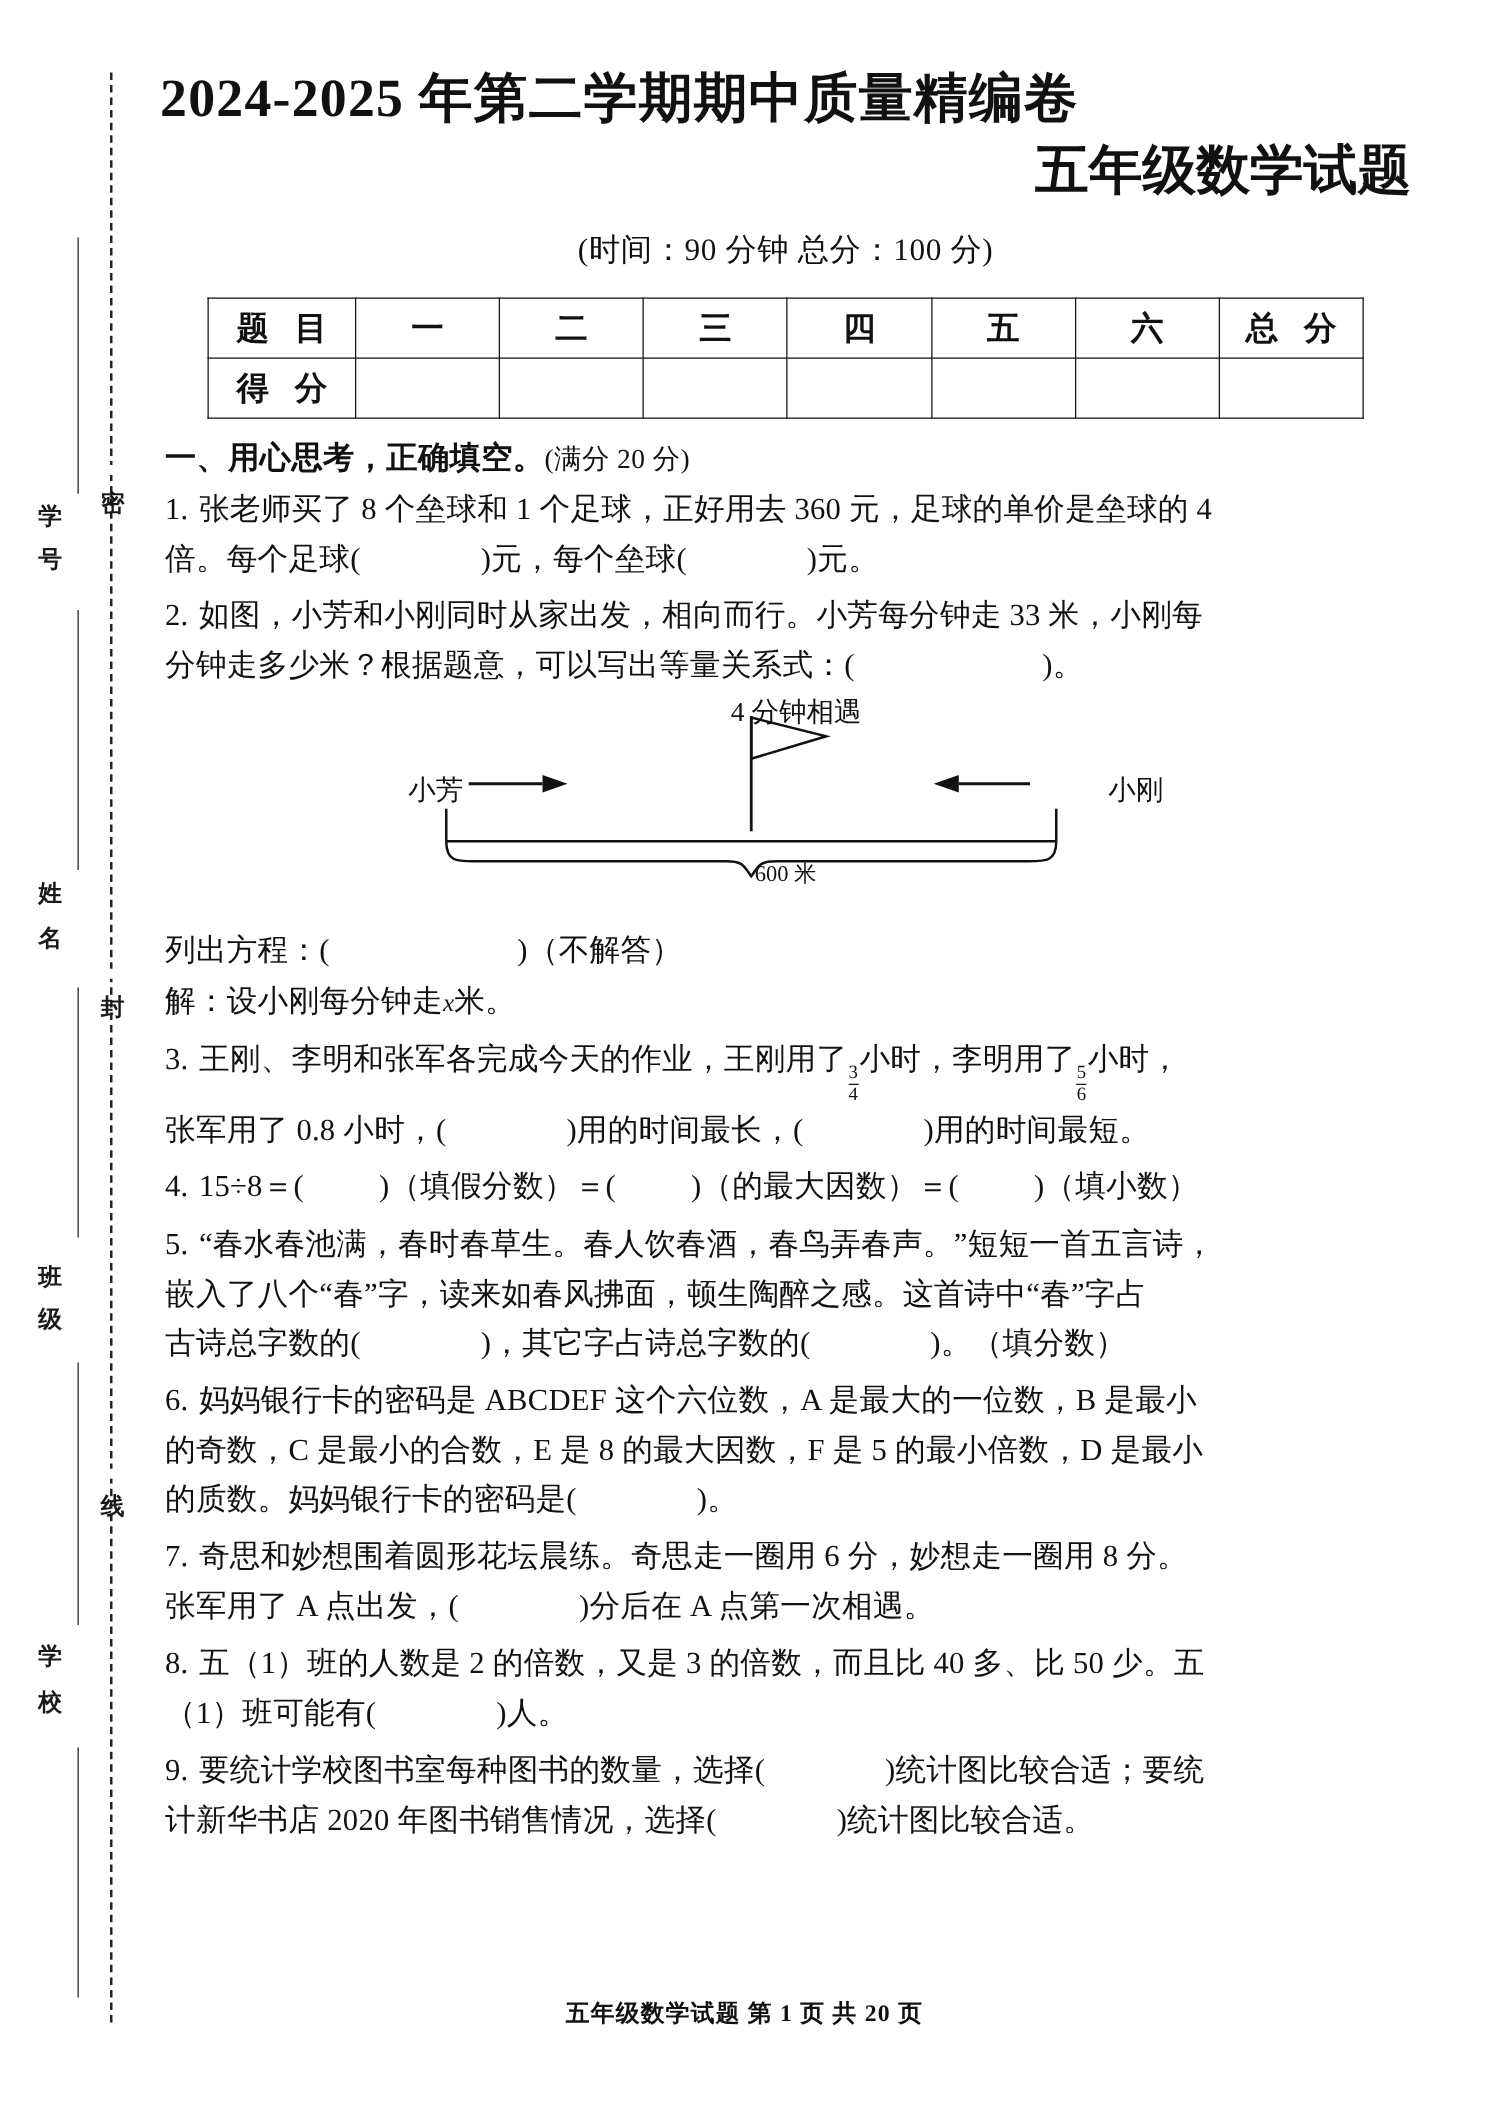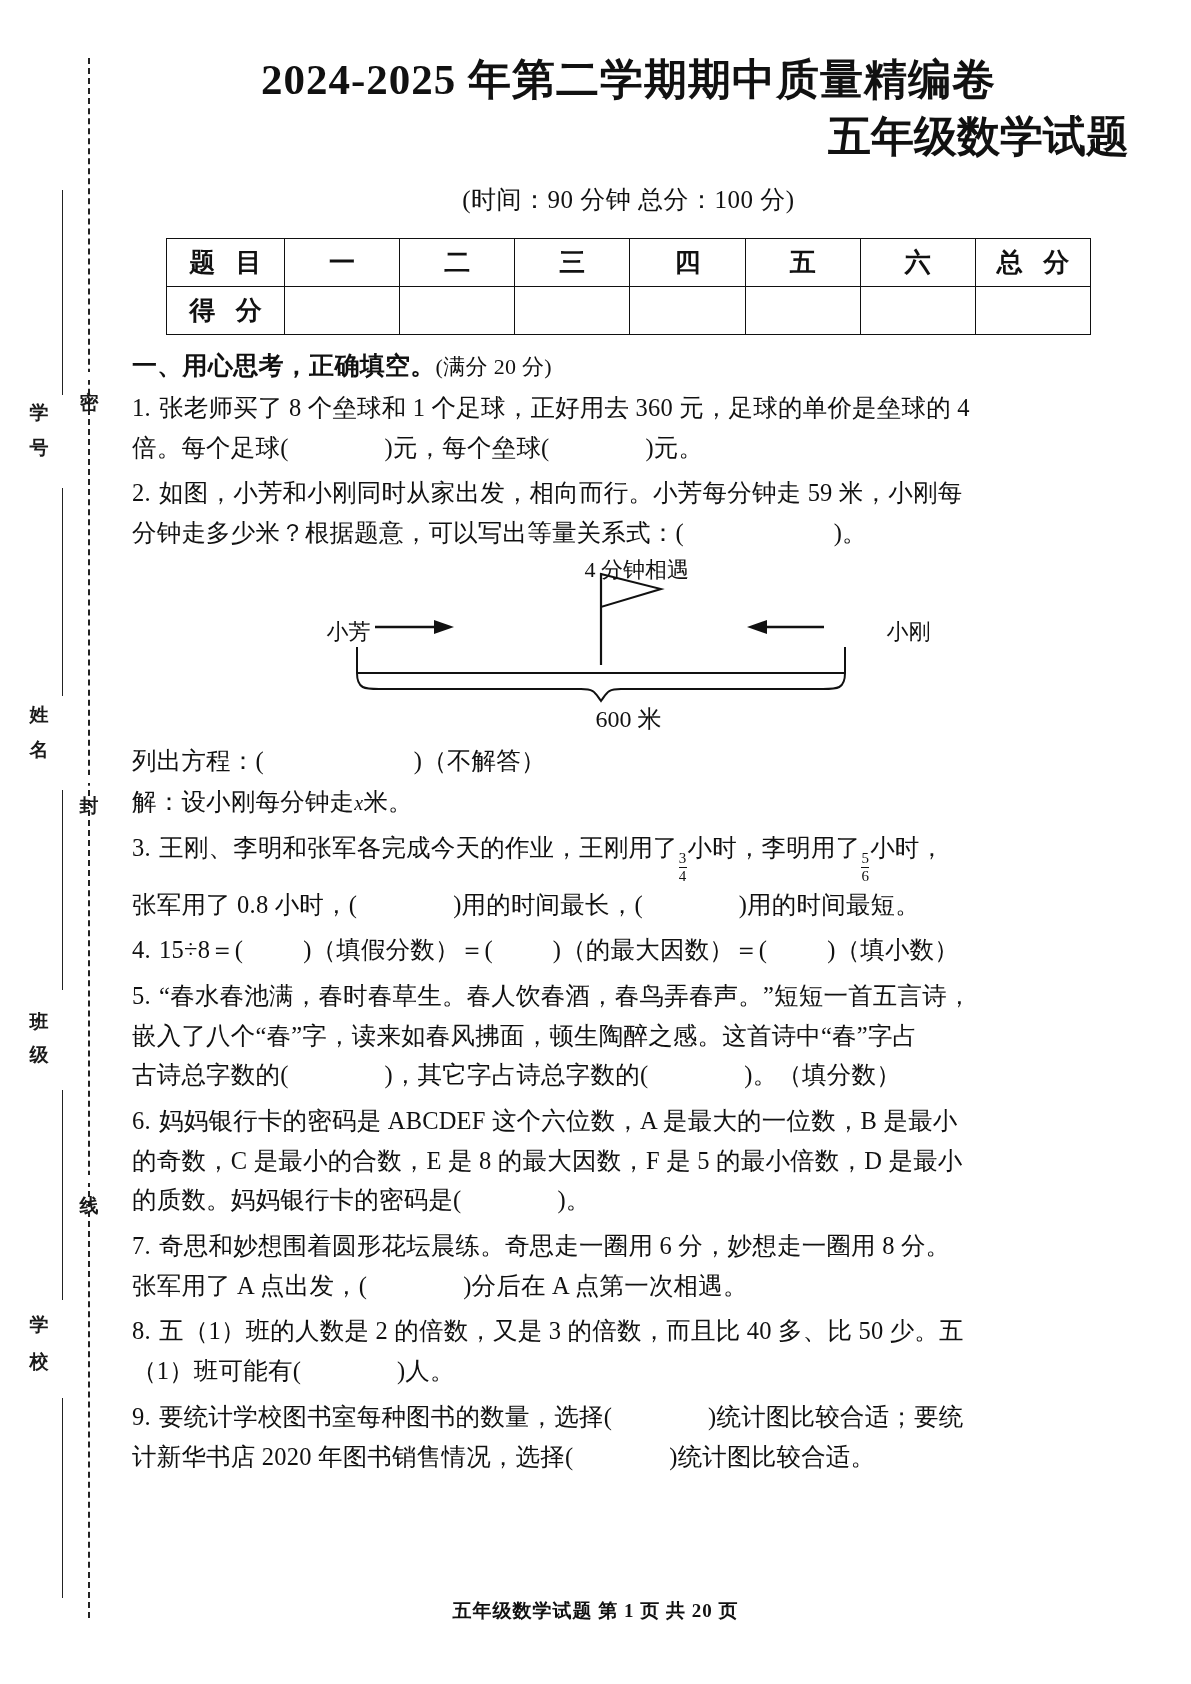--- a/index.html
+++ b/index.html
@@ -57,21 +57,21 @@
 
   
   #sheet {
     position: absolute;
     left: 118px; top: 0;
     width: 1073px; height: 1684px;
     padding: 52px 62px 0 10px;
   }
 
   .title-main {
-    text-align: center;
+    text-align: left;
     font-size: 43px;
     font-weight: bold;
     letter-spacing: 1px;
     line-height: 1.28;
     font-family: "Liberation Serif", "DejaVu Serif", serif;
     white-space: nowrap;
   }
   .title-sub {
     text-align: right;
     font-size: 43px;
@@ -160,23 +160,23 @@
   .diag-name {
     position: absolute;
     font-size: 22px;
     top: 62px;
   }
   .diag-name.left { left: 18px; }
   .diag-name.right { right: 18px; text-align: right; }
   .diag-svg { position: absolute; left: 0; top: 0; }
   .diag-bottom-label {
     position: absolute;
-    left: 50%; top: 148px;
+    left: 50%; top: 132px;
     transform: translateX(-50%);
-    font-size: 24px;
+    font-size: 18px;
     white-space: nowrap;
   }
 
   .footer {
     position: absolute;
     left: 0; right: 0;
     top: 1598px;
     text-align: center;
     font-size: 19px;
     font-weight: bold;
@@ -241,21 +241,21 @@
   </div>
 
   <div class="q">
     <span class="num">1.</span>
     <span>张老师买了 8 个垒球和 1 个足球，正好用去 360 元，足球的单价是垒球的 4</span><br>
     <span>倍。每个足球(</span><span class="blank-gap"></span><span>)元，每个垒球(</span><span class="blank-gap"></span><span>)元。</span>
   </div>
 
   <div class="q">
     <span class="num">2.</span>
-    <span>如图，小芳和小刚同时从家出发，相向而行。小芳每分钟走 59 米，小刚每</span><br>
+    <span>如图，小芳和小刚同时从家出发，相向而行。小芳每分钟走 33 米，小刚每</span><br>
     <span>分钟走多少米？根据题意，可以写出等量关系式：(</span><span class="blank-gap lg"></span><span>)。</span>
   </div>
 
   <div class="diagram">
     <div class="diag-top-label">4 分钟相遇</div>
     <div class="diag-name left">小芳</div>
     <div class="diag-name right">小刚</div>
     <svg class="diag-svg" width="640" height="180" viewBox="0 0 640 180">
 
       <line x1="66" y1="72" x2="125" y2="72" stroke="#111" stroke-width="2.4"></line>

